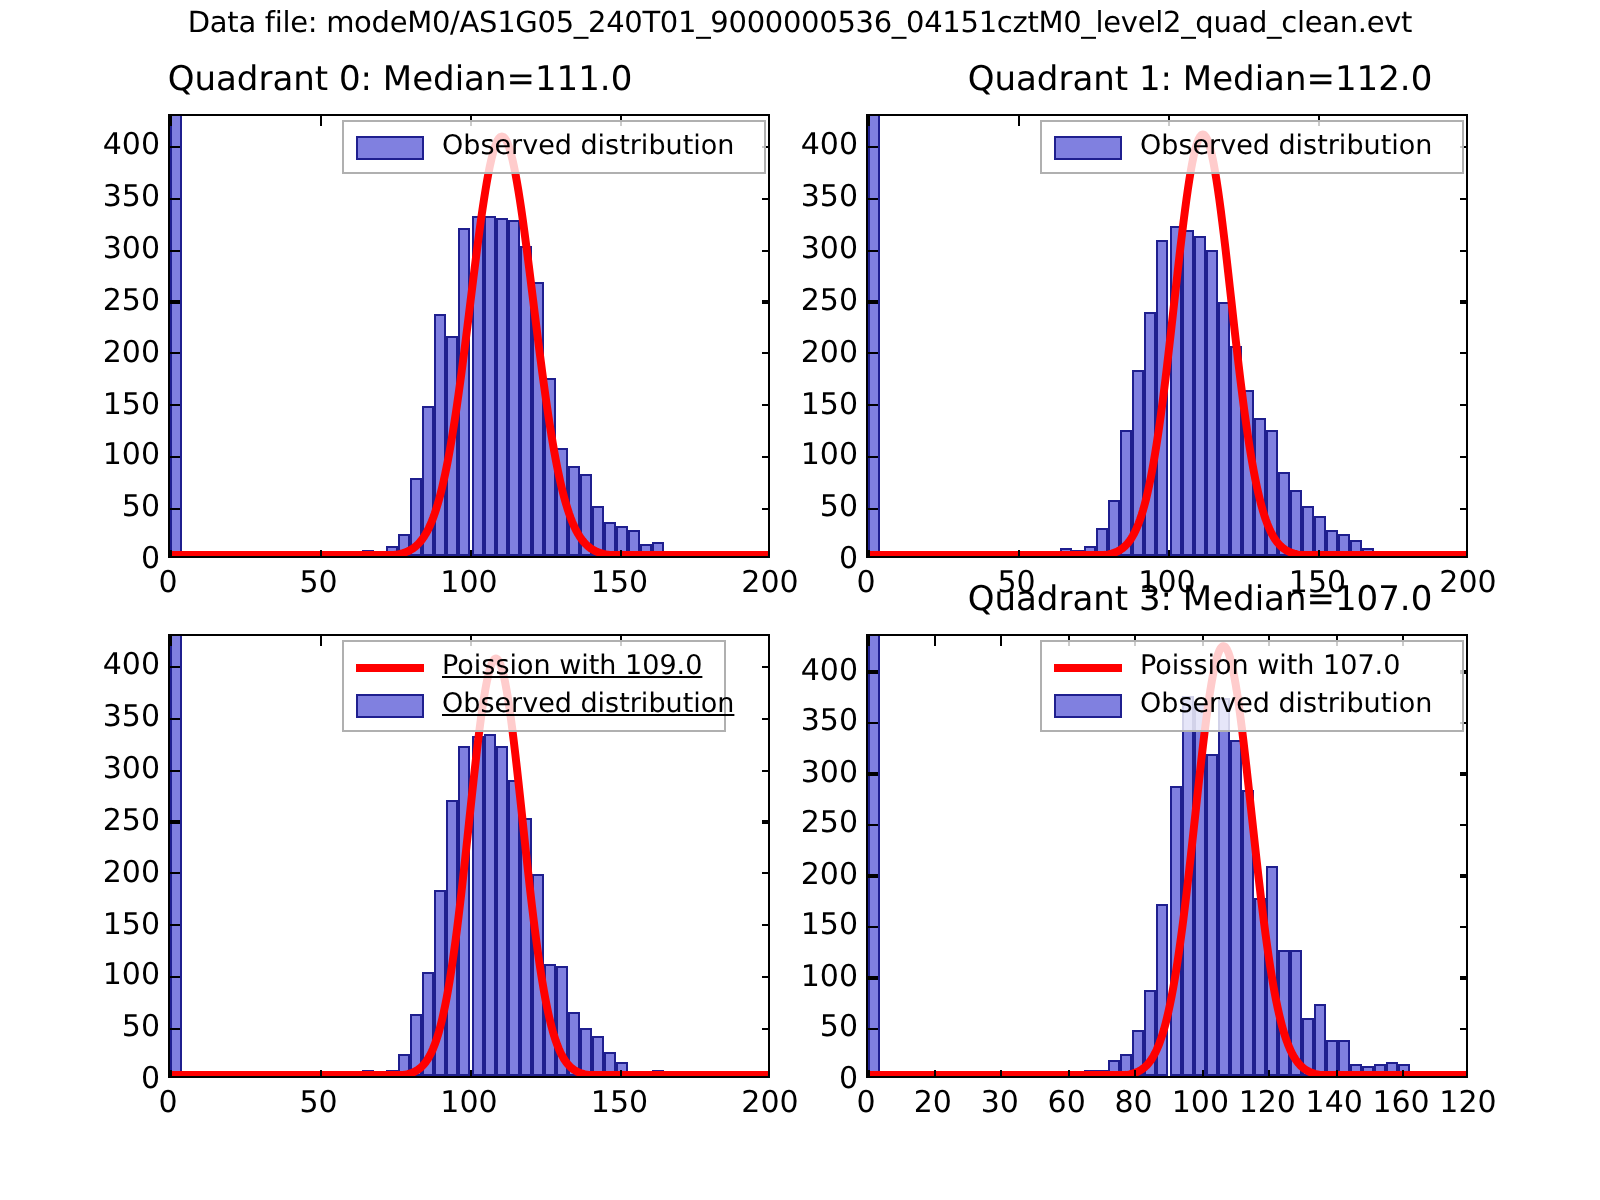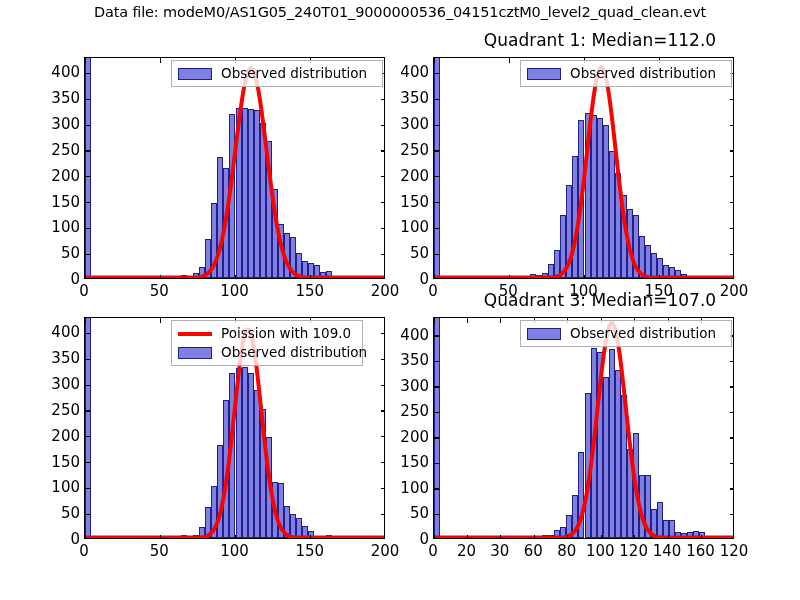--- a/index.html
+++ b/index.html
@@ -132,20 +132,21 @@
   }
 </style>
 </head>
 <body>
 
 <div id="figure">
 
   <div class="fig-title">Data file: modeM0/AS1G05_240T01_9000000536_04151cztM0_level2_quad_clean.evt</div>
 
   <div class="panel" style="left:0px; top:30px; width:400px; height:270px;">
+    <div class="panel-title" style="top:0px;">Quadrant 0: Median=111.0</div>
     <div class="axes" style="left:84px; top:27px; width:301px; height:222px;">
       <div class="plotarea">
           <div class="bar" style="left: 0px; width: 6.02px; height: 222px;"></div>
           <div class="bar" style="left: 72.24px; width: 6.02px; height: 1.03256px;"></div>
           <div class="bar" style="left: 90.3px; width: 6.02px; height: 0.516279px;"></div>
           <div class="bar" style="left: 96.32px; width: 6.02px; height: 3.09767px;"></div>
           <div class="bar" style="left: 102.34px; width: 6.02px; height: 2.06512px;"></div>
           <div class="bar" style="left: 108.36px; width: 6.02px; height: 4.64651px;"></div>
           <div class="bar" style="left: 114.38px; width: 6.02px; height: 11.3581px;"></div>
           <div class="bar" style="left: 120.4px; width: 6.02px; height: 39.2372px;"></div>
@@ -363,21 +364,21 @@
           <div class="tick-mark" style="left: 296px; width: 5px; top: 14.9884px; height: 1.2px;"></div>
           <div class="tick-mark" style="top: 217px; height: 5px; left: -0.6px; width: 1.2px;"></div>
           <div class="tick-mark" style="top: 0px; height: 5px; left: -0.6px; width: 1.2px;"></div>
           <div class="tick-mark" style="top: 217px; height: 5px; left: 74.65px; width: 1.2px;"></div>
           <div class="tick-mark" style="top: 0px; height: 5px; left: 74.65px; width: 1.2px;"></div>
           <div class="tick-mark" style="top: 217px; height: 5px; left: 149.9px; width: 1.2px;"></div>
           <div class="tick-mark" style="top: 0px; height: 5px; left: 149.9px; width: 1.2px;"></div>
           <div class="tick-mark" style="top: 217px; height: 5px; left: 225.15px; width: 1.2px;"></div>
           <div class="tick-mark" style="top: 0px; height: 5px; left: 225.15px; width: 1.2px;"></div>
         </div>
-      <div class="legend" style="left:86px; top:2px; width:192px;">
+      <div class="legend" style="left:86px; top:2px; width:192px;text-decoration:underline;">
         <div class="legend-row">
           <span class="legend-key">
               <span class="key-line"></span>
             </span>
           <span class="legend-label">Poission with 109.0</span>
         </div>
         <div class="legend-row">
           <span class="legend-key">
               <span class="key-patch"></span>
             </span>
@@ -470,20 +471,26 @@
           <div class="tick-mark" style="top: 217px; height: 5px; left: 200.067px; width: 1.2px;"></div>
           <div class="tick-mark" style="top: 0px; height: 5px; left: 200.067px; width: 1.2px;"></div>
           <div class="tick-mark" style="top: 217px; height: 5px; left: 233.511px; width: 1.2px;"></div>
           <div class="tick-mark" style="top: 0px; height: 5px; left: 233.511px; width: 1.2px;"></div>
           <div class="tick-mark" style="top: 217px; height: 5px; left: 266.956px; width: 1.2px;"></div>
           <div class="tick-mark" style="top: 0px; height: 5px; left: 266.956px; width: 1.2px;"></div>
         </div>
       <div class="legend" style="left:86px; top:2px; width:212px;">
         <div class="legend-row">
           <span class="legend-key">
+              <span class="key-line"></span>
+            </span>
+          <span class="legend-label">Poission with 107.0</span>
+        </div>
+        <div class="legend-row">
+          <span class="legend-key">
               <span class="key-patch"></span>
             </span>
           <span class="legend-label">Observed distribution</span>
         </div>
       </div>
     </div>
   <div class="ytick-label" style="left: -13px; width: 42px; top: 240px;">0</div>
       <div class="ytick-label" style="left: -13px; width: 42px; top: 214.483px;">50</div>
       <div class="ytick-label" style="left: -13px; width: 42px; top: 188.966px;">100</div>
       <div class="ytick-label" style="left: -13px; width: 42px; top: 163.448px;">150</div>

